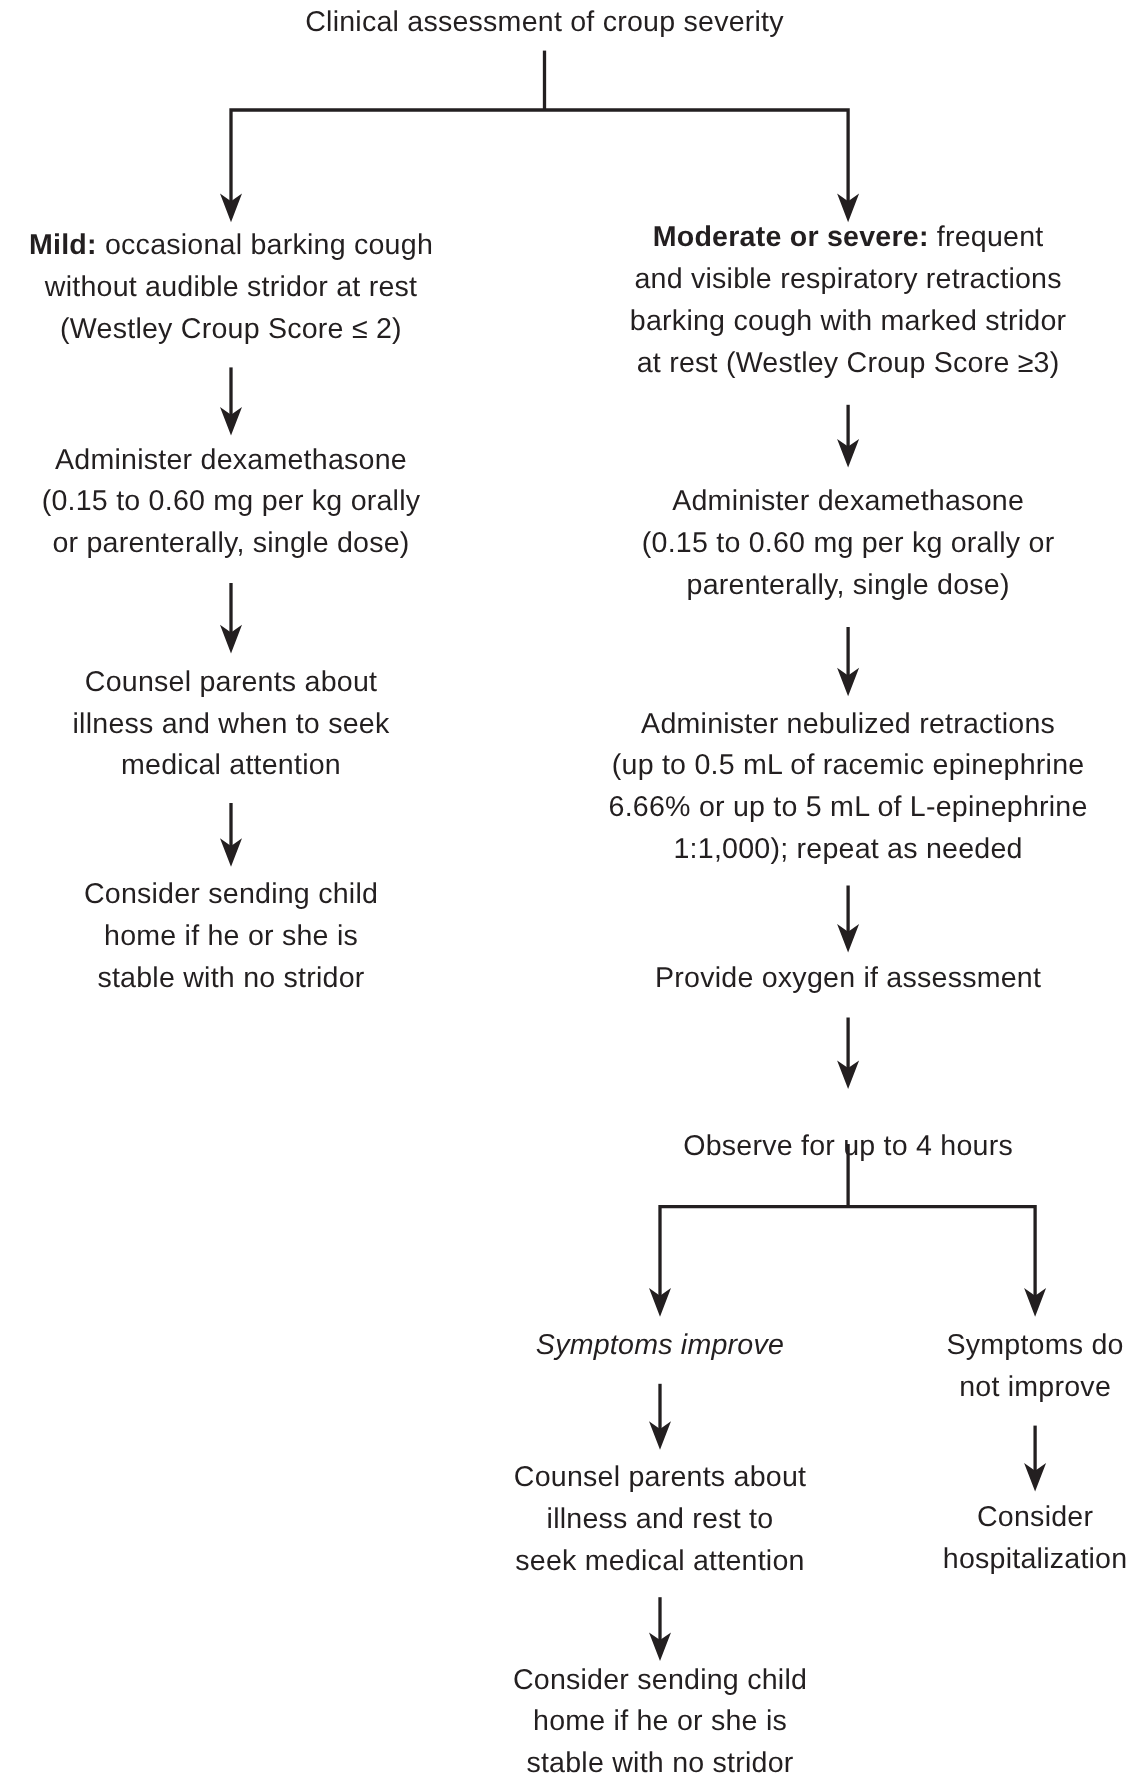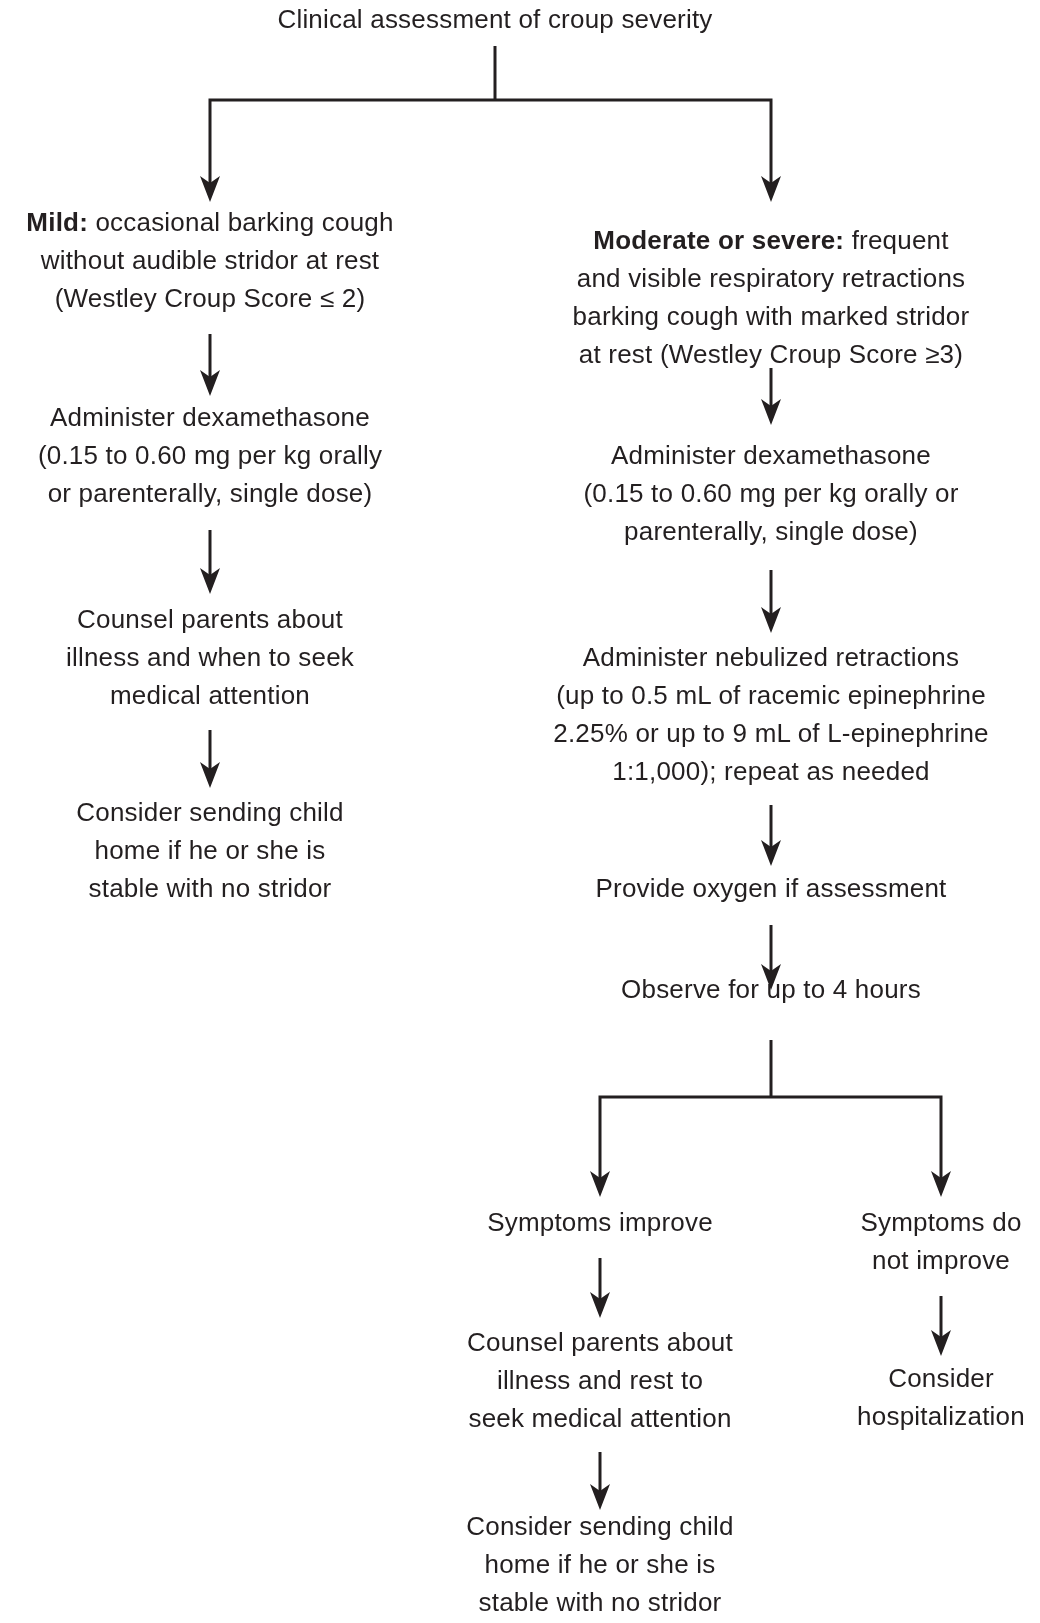--- a/index.html
+++ b/index.html
@@ -117,49 +117,49 @@
     <div>illness and when to seek</div>
     <div>medical attention</div>
   </div>
 
   <div class="node" style="left:210px; top:793px; width:440px;">
     <div>Consider sending child</div>
     <div>home if he or she is</div>
     <div>stable with no stridor</div>
   </div>
 
-  <div class="node" style="left:771px; top:221px; width:520px;">
+  <div class="node" style="left:771px; top:196px; width:520px;">
     <div><span class="b">Moderate or severe:</span><span> frequent</span></div>
     <div>and visible respiratory retractions</div>
     <div>barking cough with marked stridor</div>
     <div>at rest (Westley Croup Score ≥3)</div>
   </div>
 
   <div class="node" style="left:771px; top:436px; width:520px;">
     <div>Administer dexamethasone</div>
     <div>(0.15 to 0.60 mg per kg orally or</div>
     <div>parenterally, single dose)</div>
   </div>
 
   <div class="node" style="left:771px; top:638px; width:520px;">
     <div>Administer nebulized retractions</div>
     <div>(up to 0.5 mL of racemic epinephrine</div>
-    <div>2.25% or up to 9 mL of L-epinephrine</div>
+    <div>6.66% or up to 5 mL of L-epinephrine</div>
     <div>1:1,000); repeat as needed</div>
   </div>
 
   <div class="node" style="left:771px; top:869px; width:520px;">
     <div>Provide oxygen if assessment</div>
   </div>
 
-  <div class="node" style="left:771px; top:970px; width:520px;">
+  <div class="node" style="left:771px; top:1022px; width:520px;">
     <div>Observe for up to 4 hours</div>
   </div>
 
-  <div class="node" style="left:600px; top:1203px; width:400px;">
+  <div class="node" style="left:600px; top:1203px; width:400px;font-style:italic;">
     <div>Symptoms improve</div>
   </div>
 
   <div class="node" style="left:941px; top:1203px; width:300px;">
     <div>Symptoms do</div>
     <div>not improve</div>
   </div>
 
   <div class="node" style="left:600px; top:1323px; width:440px;">
     <div>Counsel parents about</div>

